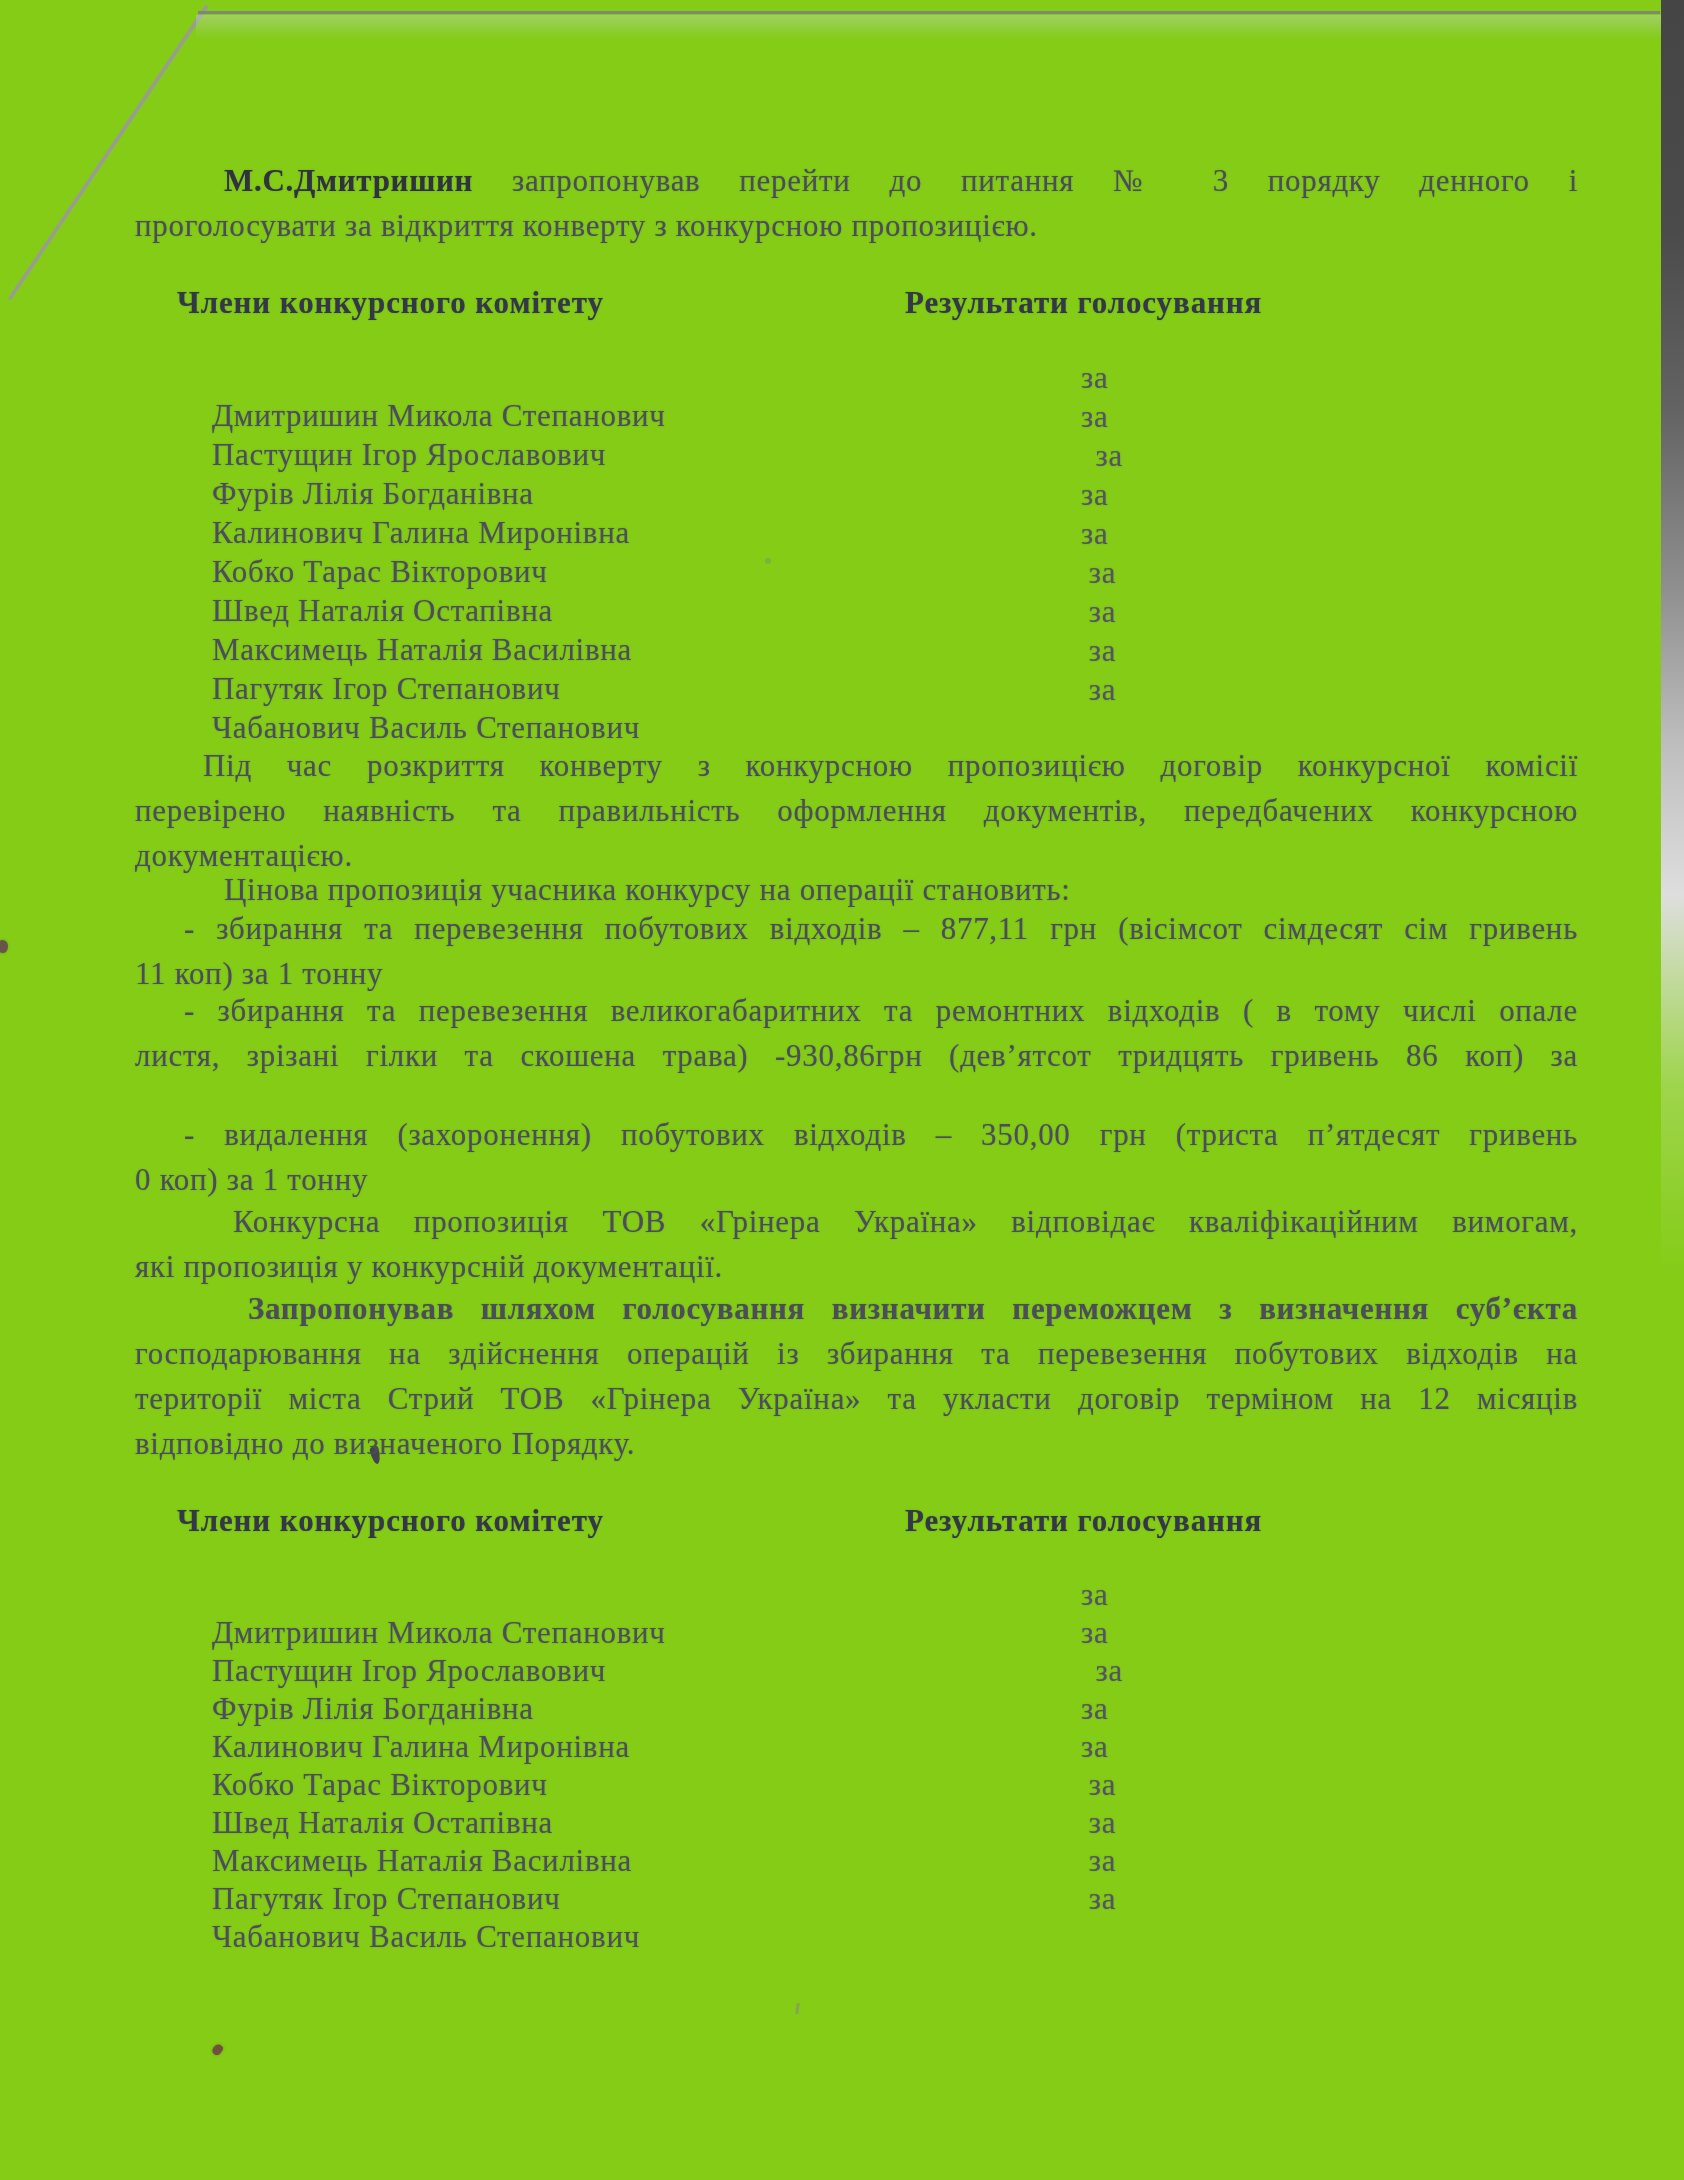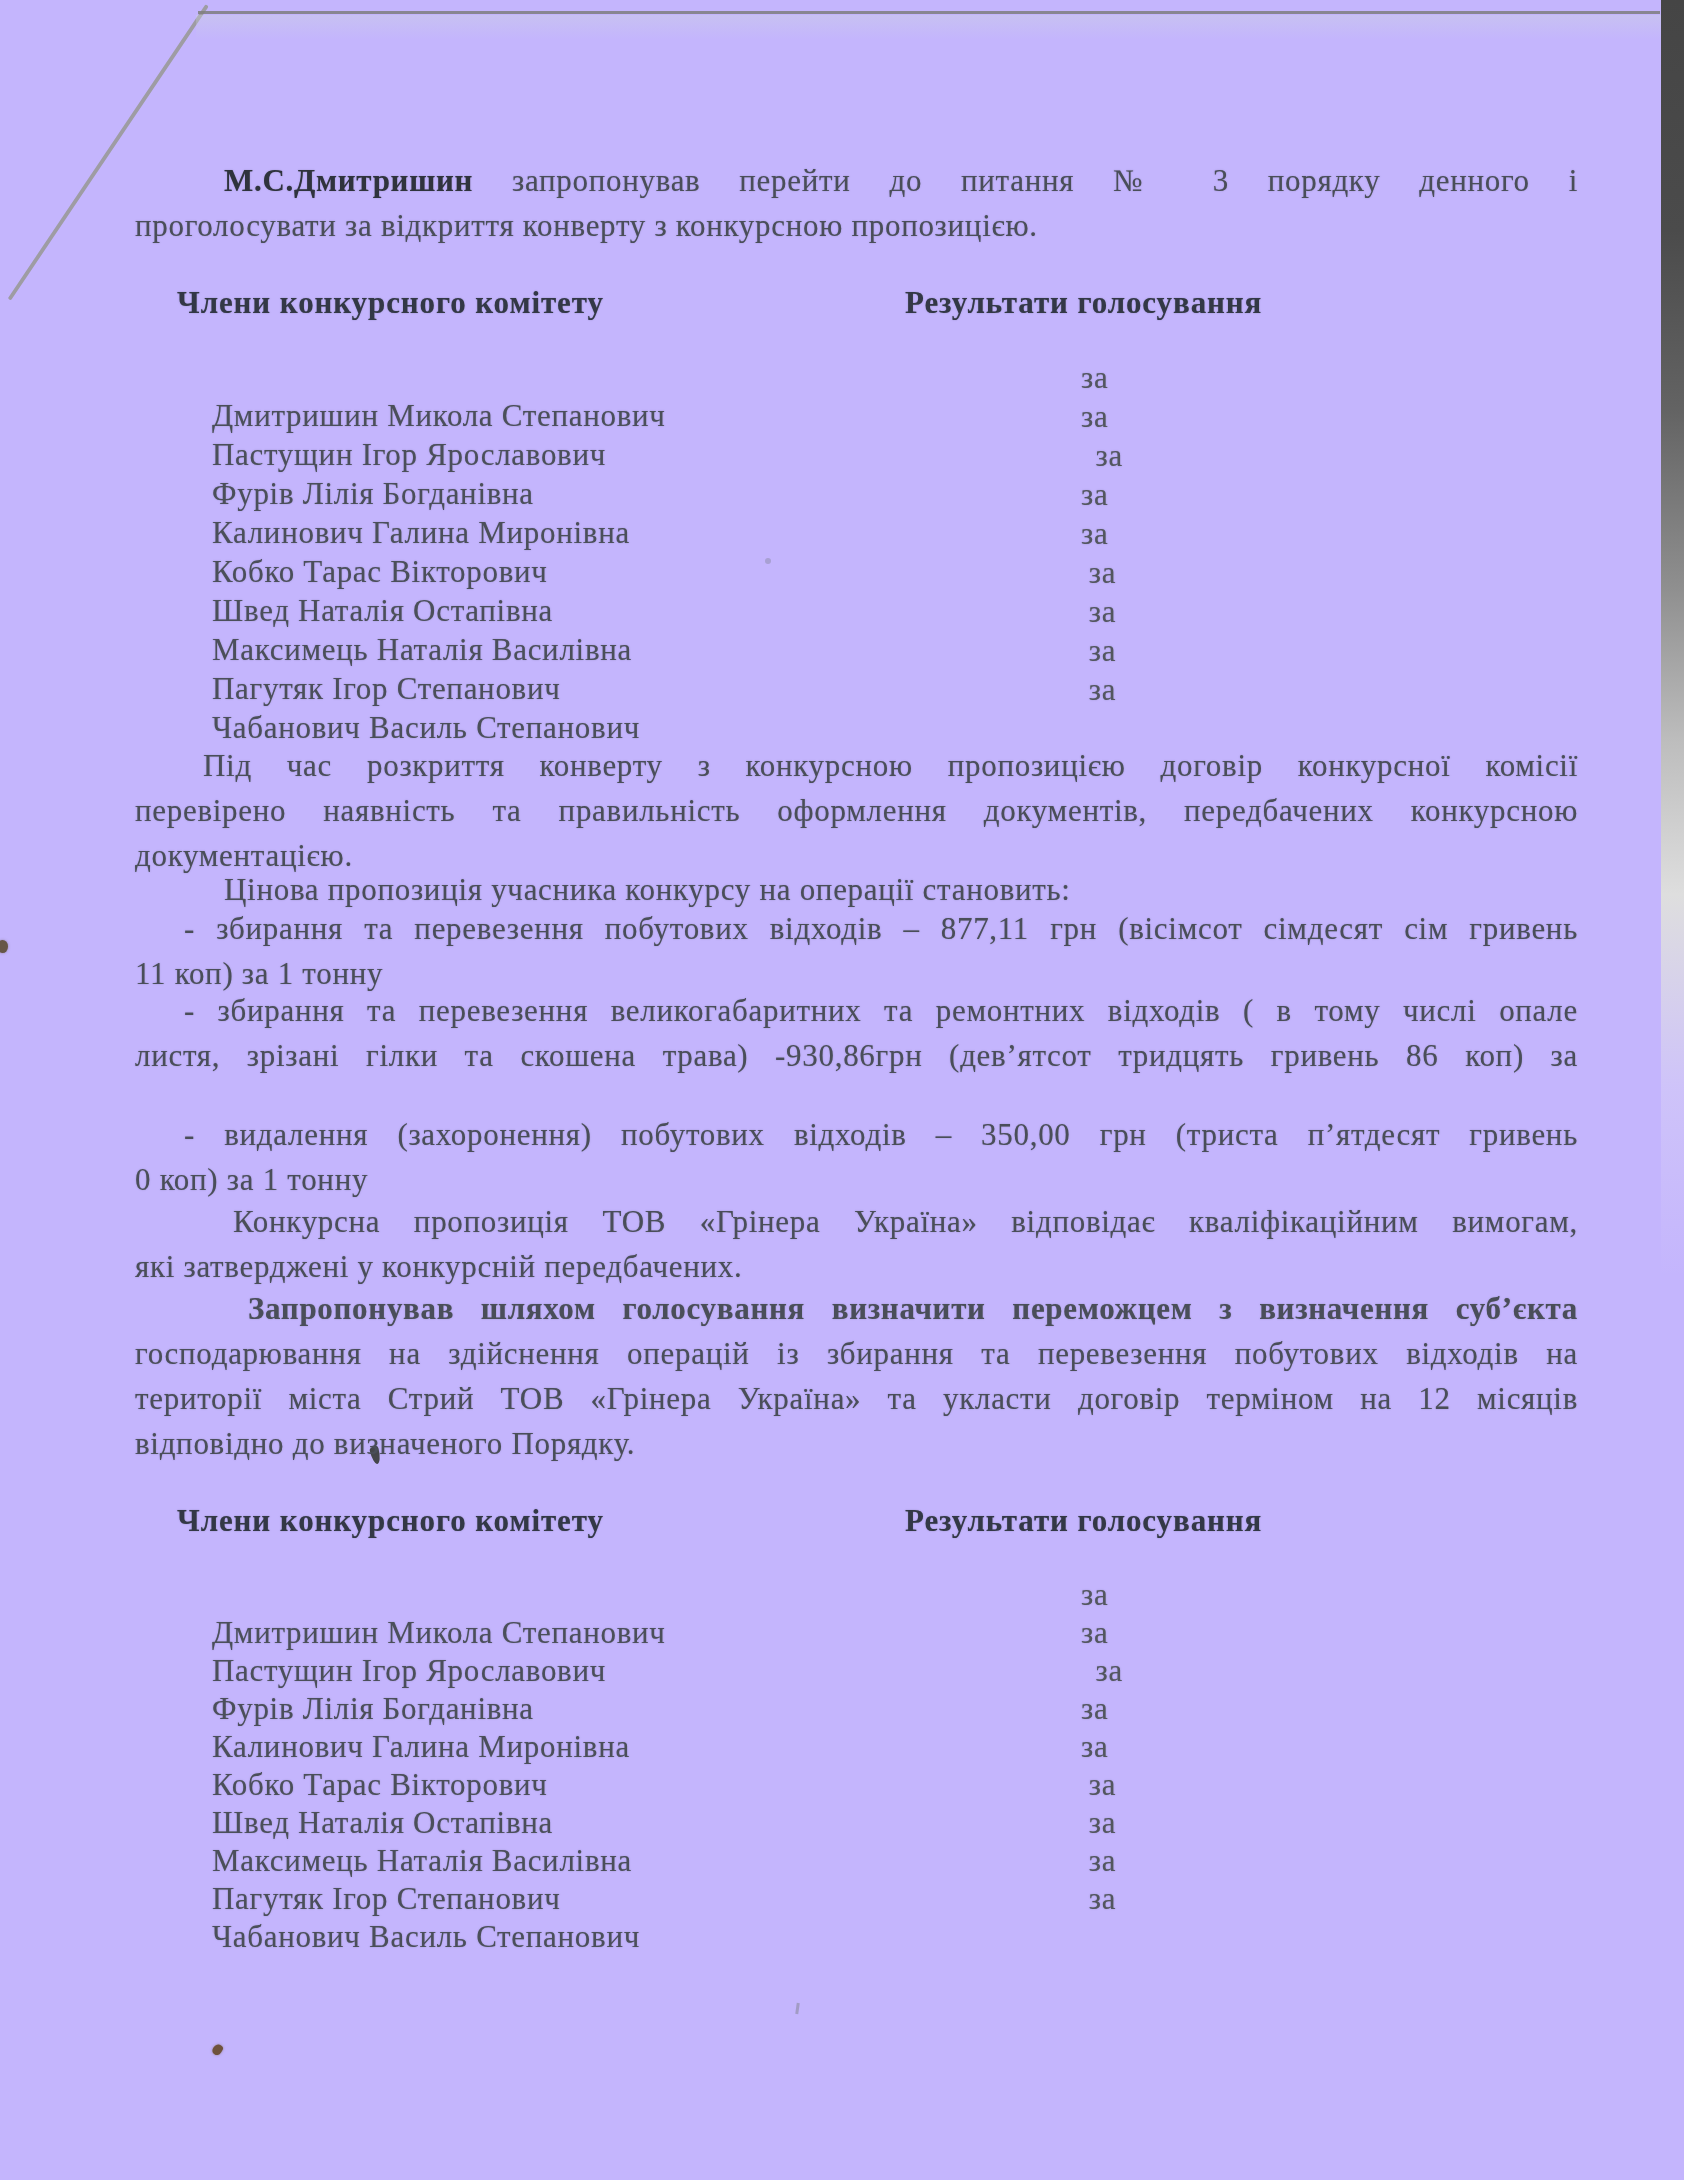--- a/index.html
+++ b/index.html
@@ -1,19 +1,19 @@
 <!DOCTYPE html>
 <html style="font-size:13.6px"><head>
 <meta charset="utf-8">
 <style>
   * { margin:0; padding:0; box-sizing:border-box; }
   html,body { background:#ffffff; }
   .page {
     position:relative; width:1685px; height:2181px;
-    background:#c4b5fd; overflow:hidden;
+    background:#84cc16; overflow:hidden;
     font-family:"Liberation Serif","DejaVu Serif",serif;
     color:#4a4e59;
   }
   
   .para { position:absolute; left:135px; width:1443px; }
   .textline {
     position:relative; height:45px; line-height:45px; font-size:31px;
     white-space:nowrap; letter-spacing:0.7px;
     text-align:justify; text-align-last:justify;
     text-shadow:0 0 1.3px rgba(77,82,99,0.5);
@@ -150,21 +150,21 @@
     <div class="textline">листя, зрізані гілки та скошена трава) -930,86грн (дев’ятсот тридцять гривень 86 коп) за</div>
   </div>
 
   <div class="para" style="top:1112px">
     <div class="textline ind-58">- видалення (захоронення) побутових відходів – 350,00 грн (триста п’ятдесят гривень</div>
     <div class="textline endline">0 коп) за 1 тонну</div>
   </div>
 
   <div class="para" style="top:1199px">
     <div class="textline ind-115">Конкурсна пропозиція ТОВ «Грінера Україна» відповідає кваліфікаційним вимогам,</div>
-    <div class="textline endline">які затверджені у конкурсній передбачених.</div>
+    <div class="textline endline">які пропозиція у конкурсній документації.</div>
   </div>
 
   <div class="para" style="top:1286px">
     <div class="textline ind-133">Запропонував шляхом голосування визначити  переможцем з визначення суб’єкта</div>
     <div class="textline">господарювання на здійснення операцій із збирання та перевезення побутових відходів на</div>
     <div class="textline">території міста Стрий ТОВ «Грінера Україна» та укласти договір терміном на 12 місяців</div>
     <div class="textline endline">відповідно до визначеного Порядку.</div>
   </div>
 
   <div class="vhead" style="top:1502px">

